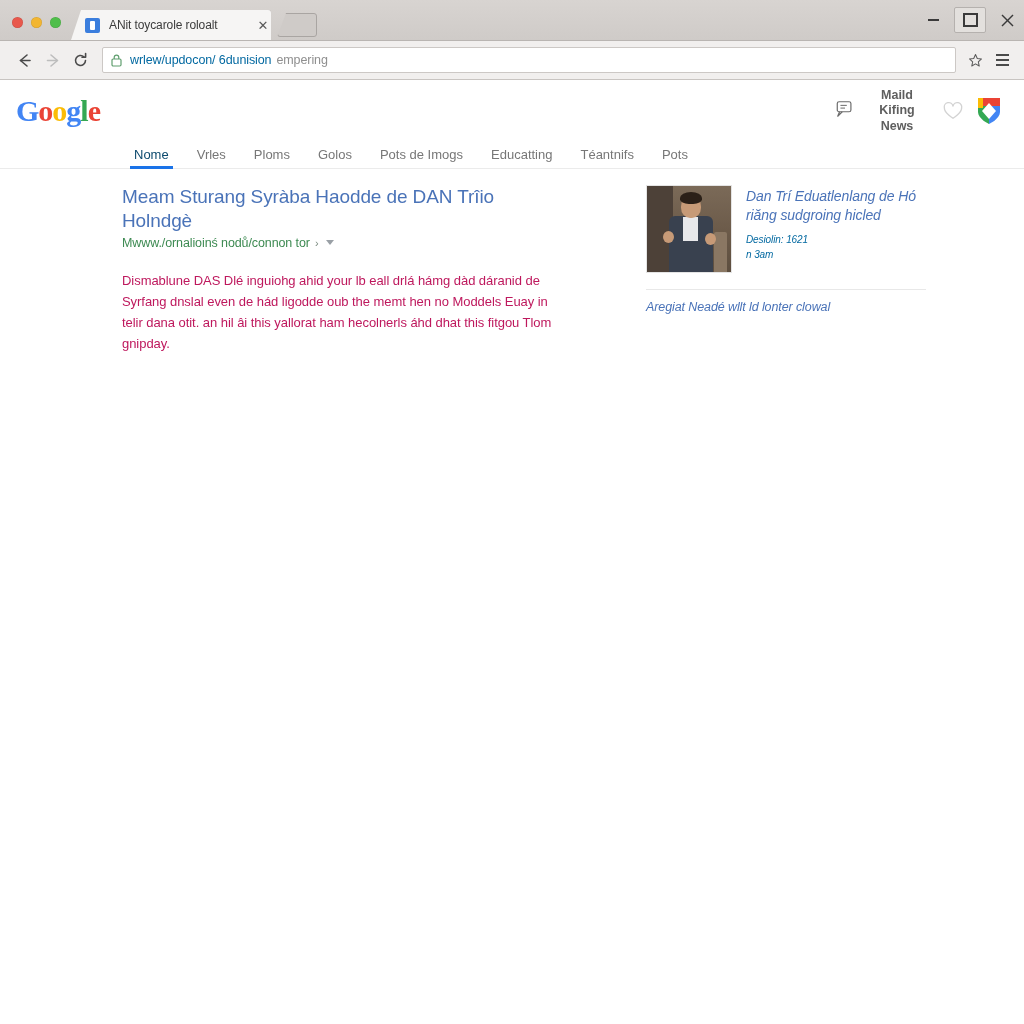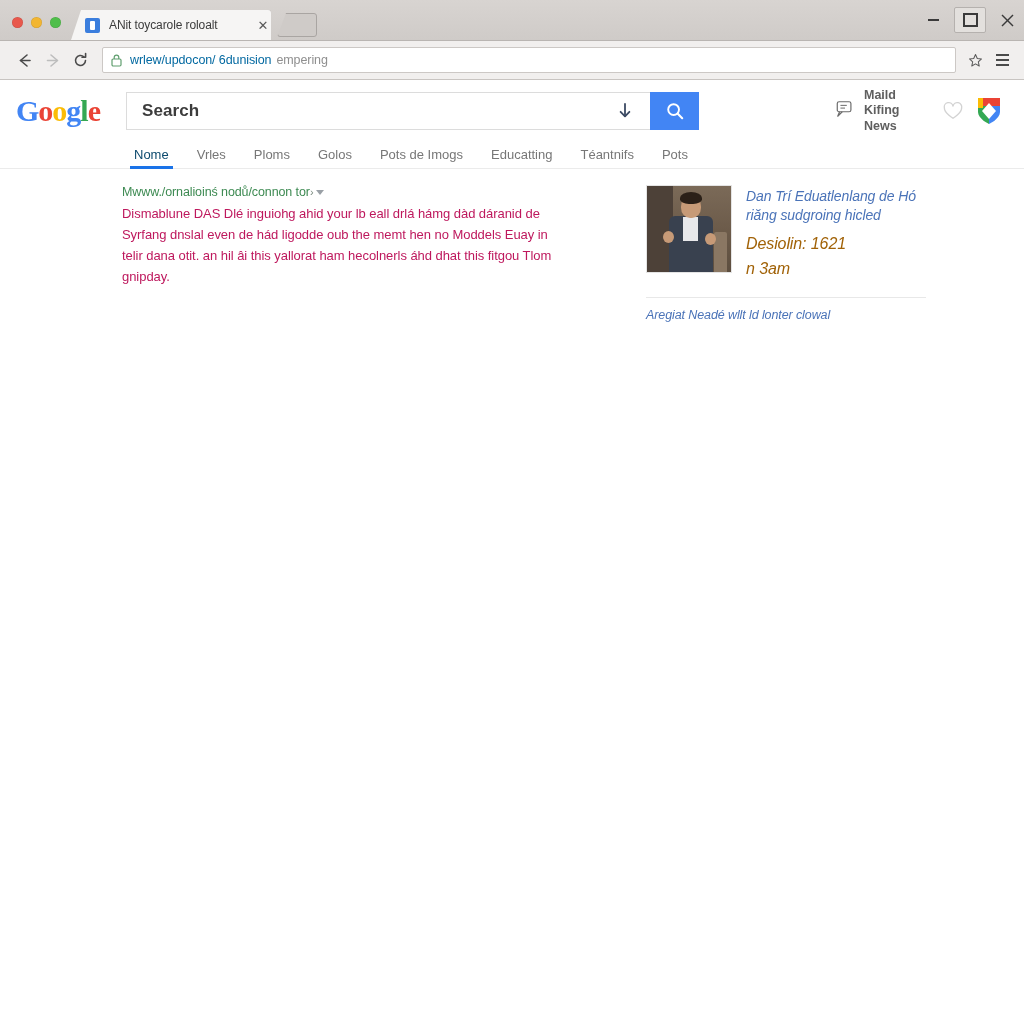--- a/index.html
+++ b/index.html
@@ -284,20 +284,21 @@
     align-items: center;
     justify-content: center;
     flex: 0 0 auto;
   }
   .header-right {
     margin-left: auto;
     display: flex;
     align-items: center;
     gap: 12px;
     padding-right: 6px;
+    text-align: center;
   }
   .news-chip {
     display: flex;
     align-items: center;
     gap: 9px;
   }
   .news-label {
     font-size: 12.5px;
     color: #5f5f5f;
     line-height: 1.25;
@@ -353,21 +354,22 @@
     font-size: 19px;
     color: #4a73b8;
     line-height: 1.25;
     letter-spacing: -0.1px;
     margin: 0 0 3px 0;
     font-weight: normal;
   }
   .result-url-row {
     display: flex;
     align-items: center;
-    margin-bottom: 4px;
+    gap: 5px;
+    margin-bottom: 20px;
   }
   .result-url {
     font-size: 12.5px;
     color: #3d8a52;
     letter-spacing: -0.1px;
   }
   .url-caret {
     width: 0; height: 0;
     border-left: 4px solid transparent;
     border-right: 4px solid transparent;
@@ -405,22 +407,22 @@
   }
   .kp-meta { flex: 1; padding-top: 2px; }
   .kp-title {
     font-size: 14px;
     color: #4a73b8;
     line-height: 1.35;
     margin-bottom: 7px;
     letter-spacing: -0.1px;
   }
   .kp-sub {
-    font-size: 16px;
-    color: #a16207;
+    font-size: 10px;
+    color: #0369a1;
     line-height: 1.55;
     letter-spacing: -0.1px;
   }
   .kp-divider {
     border-top: 1px solid #e8e8e8;
     margin: 16px 0 10px 0;
   }
   .kp-link {
     font-size: 12.5px;
     color: #4a73b8;
@@ -519,37 +521,20 @@
     </div>
   </div>
 </div>
 
 <div class="g-header">
 
   <div class="g-logo">
     <span style="color:#4285f4">G</span><span style="color:#ea4335">o</span><span style="color:#fbbc05">o</span><span style="color:#4285f4">g</span><span style="color:#34a853">l</span><span style="color:#ea4335">e</span>
   </div>
 
-  <div class="searchbar-wrap">
-    <div class="search-field">
-      <span class="search-input-text">Search</span>
-      <span class="dl-arrow">
-        <svg width="16" height="20" viewBox="0 0 16 20">
-          <line x1="8" y1="3" x2="8" y2="15" stroke="#3b4a63" stroke-width="1.8" stroke-linecap="round"></line>
-          <path d="M3.6 10.8 L8 15.4 L12.4 10.8" fill="none" stroke="#3b4a63" stroke-width="1.8" stroke-linecap="round" stroke-linejoin="round"></path>
-        </svg>
-      </span>
-    </div>
-    <div class="search-go">
-      <svg width="20" height="20" viewBox="0 0 20 20">
-        <circle cx="8.6" cy="8.6" r="5.4" fill="none" stroke="#ffffff" stroke-width="1.9"></circle>
-        <line x1="12.8" y1="12.8" x2="17.2" y2="17.2" stroke="#ffffff" stroke-width="2.1" stroke-linecap="round"></line>
-      </svg>
-    </div>
-  </div>
 
   <div class="header-right">
     <div class="news-chip">
       <span>
         <svg width="20" height="20" viewBox="0 0 22 22">
           <rect x="2.5" y="3" width="15" height="11" rx="2" fill="none" stroke="#6b6b6b" stroke-width="1.3"></rect>
           <line x1="6" y1="7" x2="13" y2="7" stroke="#6b6b6b" stroke-width="1.1"></line>
           <line x1="6" y1="10" x2="11" y2="10" stroke="#6b6b6b" stroke-width="1.1"></line>
           <path d="M5 14 L3 19 L8 14" fill="none" stroke="#6b6b6b" stroke-width="1.3" stroke-linejoin="round"></path>
         </svg>
@@ -589,20 +574,21 @@
   <div class="nav-tab"><span>Pots de Imogs</span></div>
   <div class="nav-tab"><span>Educatting</span></div>
   <div class="nav-tab"><span>Téantnifs</span></div>
   <div class="nav-tab"><span>Pots</span></div>
 </div>
 
 <div class="content">
 
   <div class="results-col">
     <div class="result-block">
+      <div class="result-title">Meam Sturang Syràba Haodde de DAN Trîio Holndgè</div>
       <div class="result-url-row">
         <span class="result-url">Mwww./ornalioinś nodů/connon tor</span>
         <span class="url-chevron">›</span>
         <span class="url-caret"></span>
       </div>
       <div class="result-snippet">Dismablune DAS Dlé inguiohg ahid your lb eall drlá hámg dàd dáranid de Syrfang dnslal even de hád ligodde oub the memt hen no Moddels Euay in telir dana otit. an hil âi this yallorat ham hecolnerls áhd dhat this fitgou Tlom gnipday.</div>
     </div>
   </div>
 
   <div class="kp-col">

